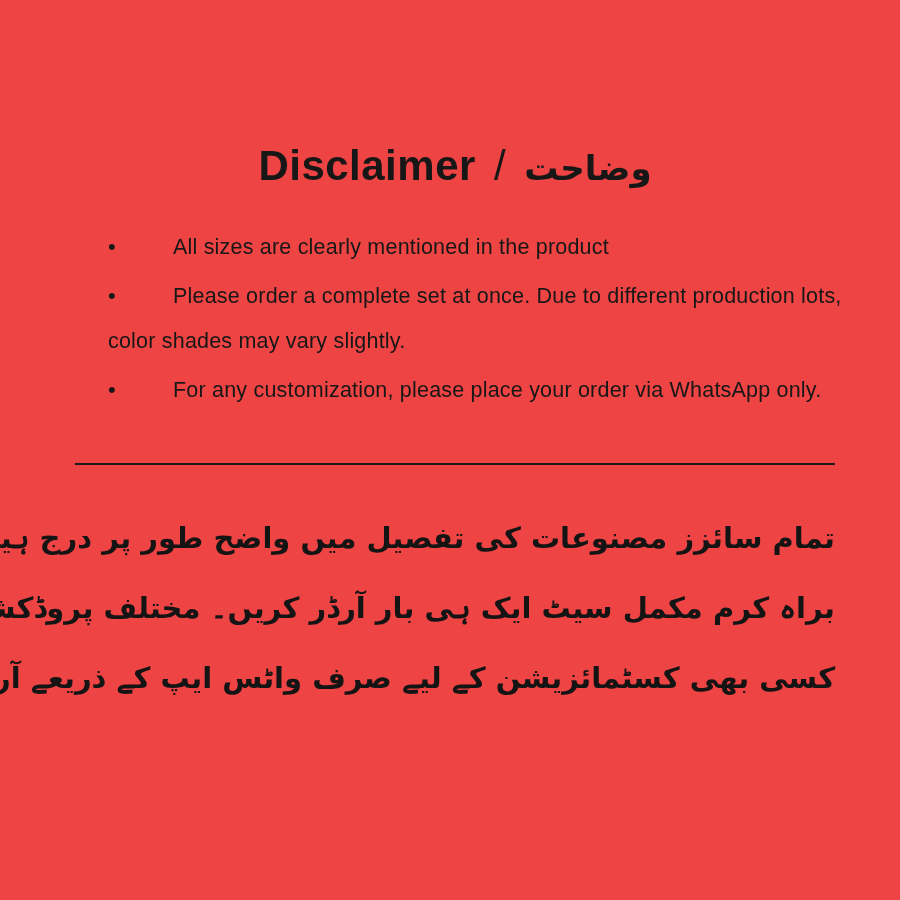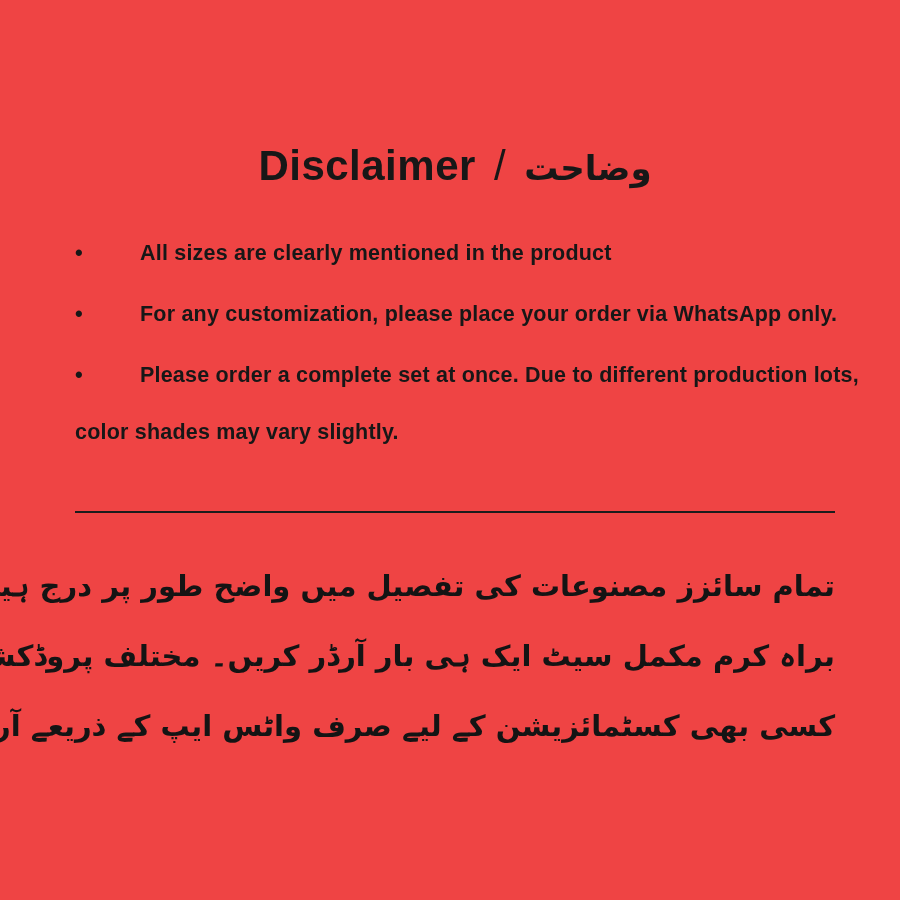--- a/index.html
+++ b/index.html
@@ -26,24 +26,25 @@
   .title .title-sep { font-weight: 400; padding: 0 6px; }
   .title .urdu-title {
     font-size: 34px;
     font-weight: 700;
     font-family: "DejaVu Sans", "Liberation Serif", sans-serif;
   }
   .bullets { width: 760px; }
   .bullet-item { margin: 0 0 3px 0; }
   .b-line {
     font-size: 21.5px;
-    line-height: 57px;
-    font-weight: 700;
+    line-height: 45px;
+    font-weight: 400;
     letter-spacing: 0.2px;
     white-space: nowrap;
+    margin-left: 33px;
   }
   .dot {
     display: inline-block;
     width: 65px;
     font-size: 22px;
     vertical-align: baseline;
   }
   .divider {
     border: none;
     border-top: 2px solid #1c1c1c;
@@ -78,29 +79,29 @@
   <div class="bullets">
 
     <div class="bullet-item">
       <div class="b-line">
         <span class="dot">•</span><span>All sizes are clearly mentioned in the product</span>
       </div>
     </div>
 
     <div class="bullet-item">
       <div class="b-line">
-        <span class="dot">•</span><span>For any customization, please place your order via WhatsApp only.</span>
+        <span class="dot">•</span><span>Please order a complete set at once. Due to different production lots,</span>
       </div>
+      <div class="b-line">color shades may vary slightly.</div>
     </div>
 
     <div class="bullet-item">
       <div class="b-line">
-        <span class="dot">•</span><span>Please order a complete set at once. Due to different production lots,</span>
+        <span class="dot">•</span><span>For any customization, please place your order via WhatsApp only.</span>
       </div>
-      <div class="b-line">color shades may vary slightly.</div>
     </div>
 
   </div>
 
   <hr class="divider">
 
   <div class="urdu-block">
     <div class="urdu-line">تمام سائزز مصنوعات کی تفصیل میں واضح طور پر درج ہیں۔ سائز کے مسئلے پر واپسی یا تبادلہ ممکن نہیں ہو گا۔</div>
     <div class="urdu-line">براہ کرم مکمل سیٹ ایک ہی بار آرڈر کریں۔ مختلف پروڈکشن لاٹس کی وجہ سے رنگت میں معمولی فرق ہو سکتا ہے۔</div>
     <div class="urdu-line">کسی بھی کسٹمائزیشن کے لیے صرف واٹس ایپ کے ذریعے آرڈر کریں۔</div>

